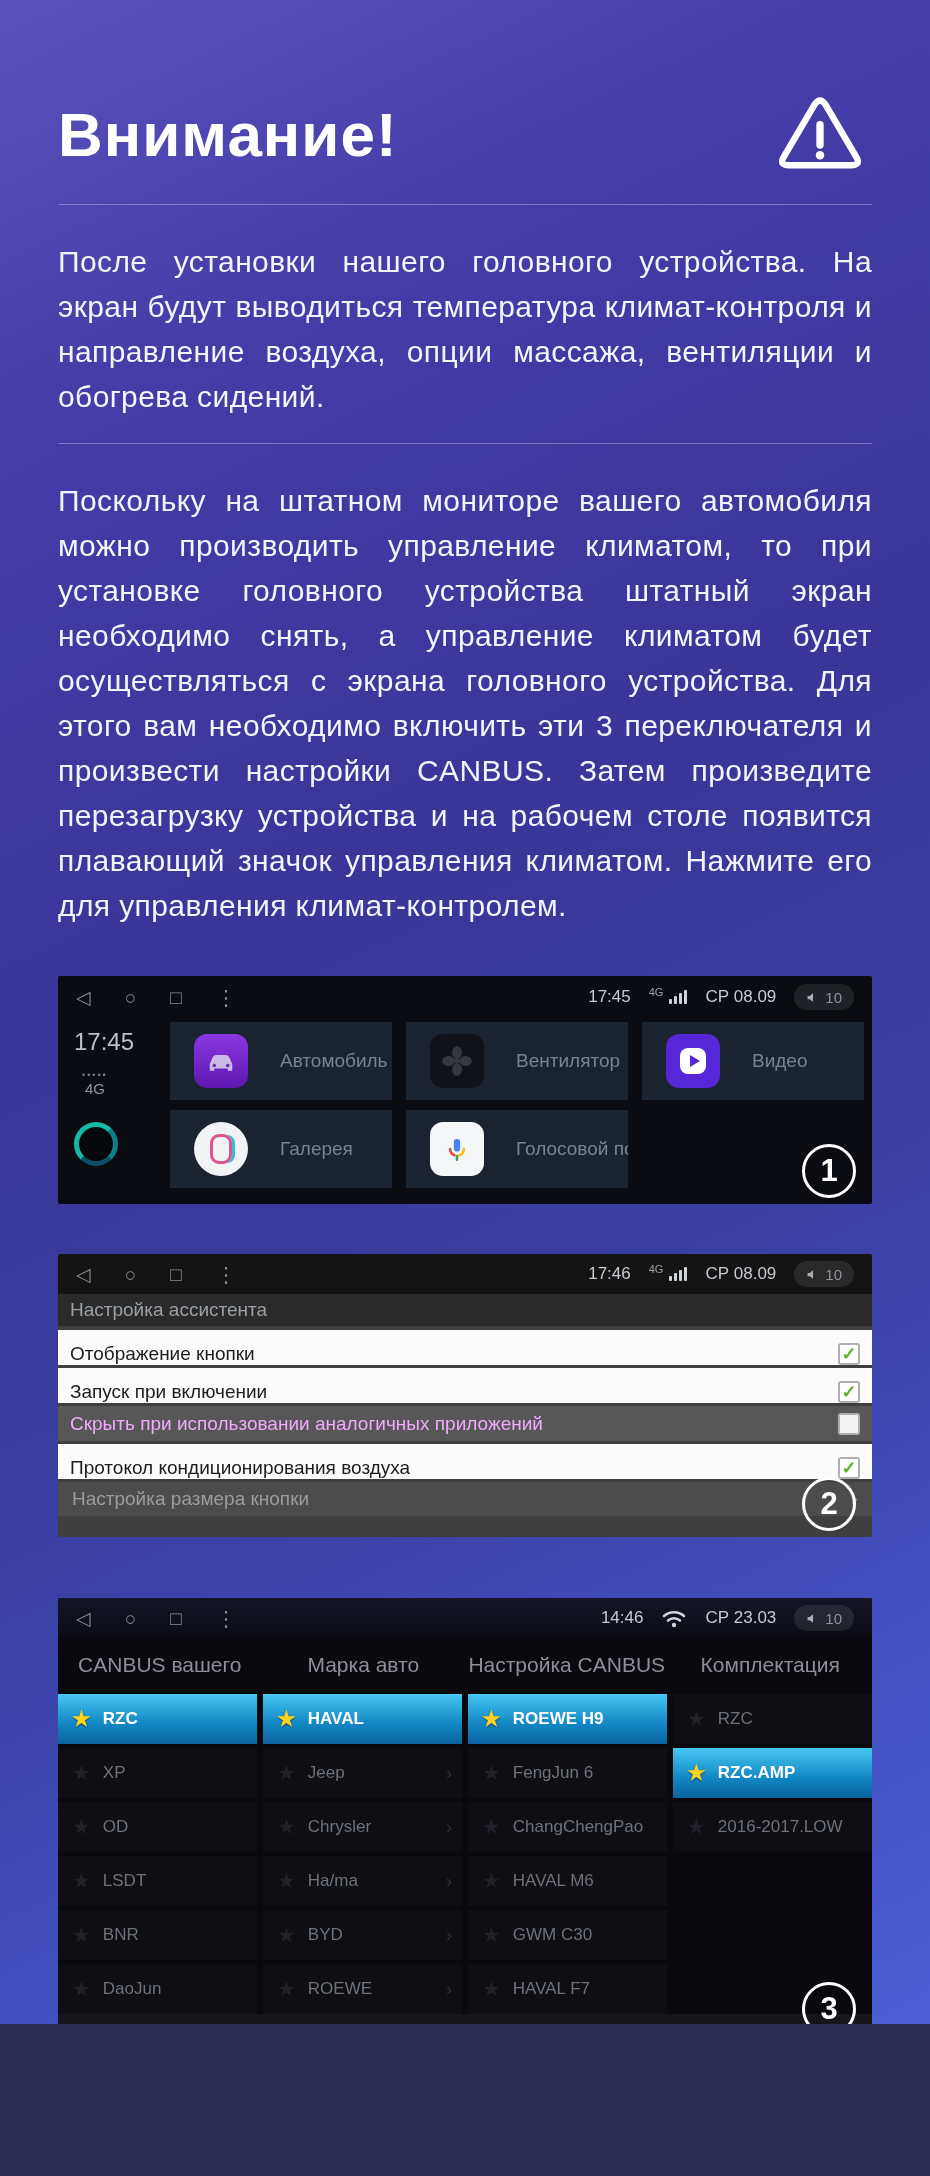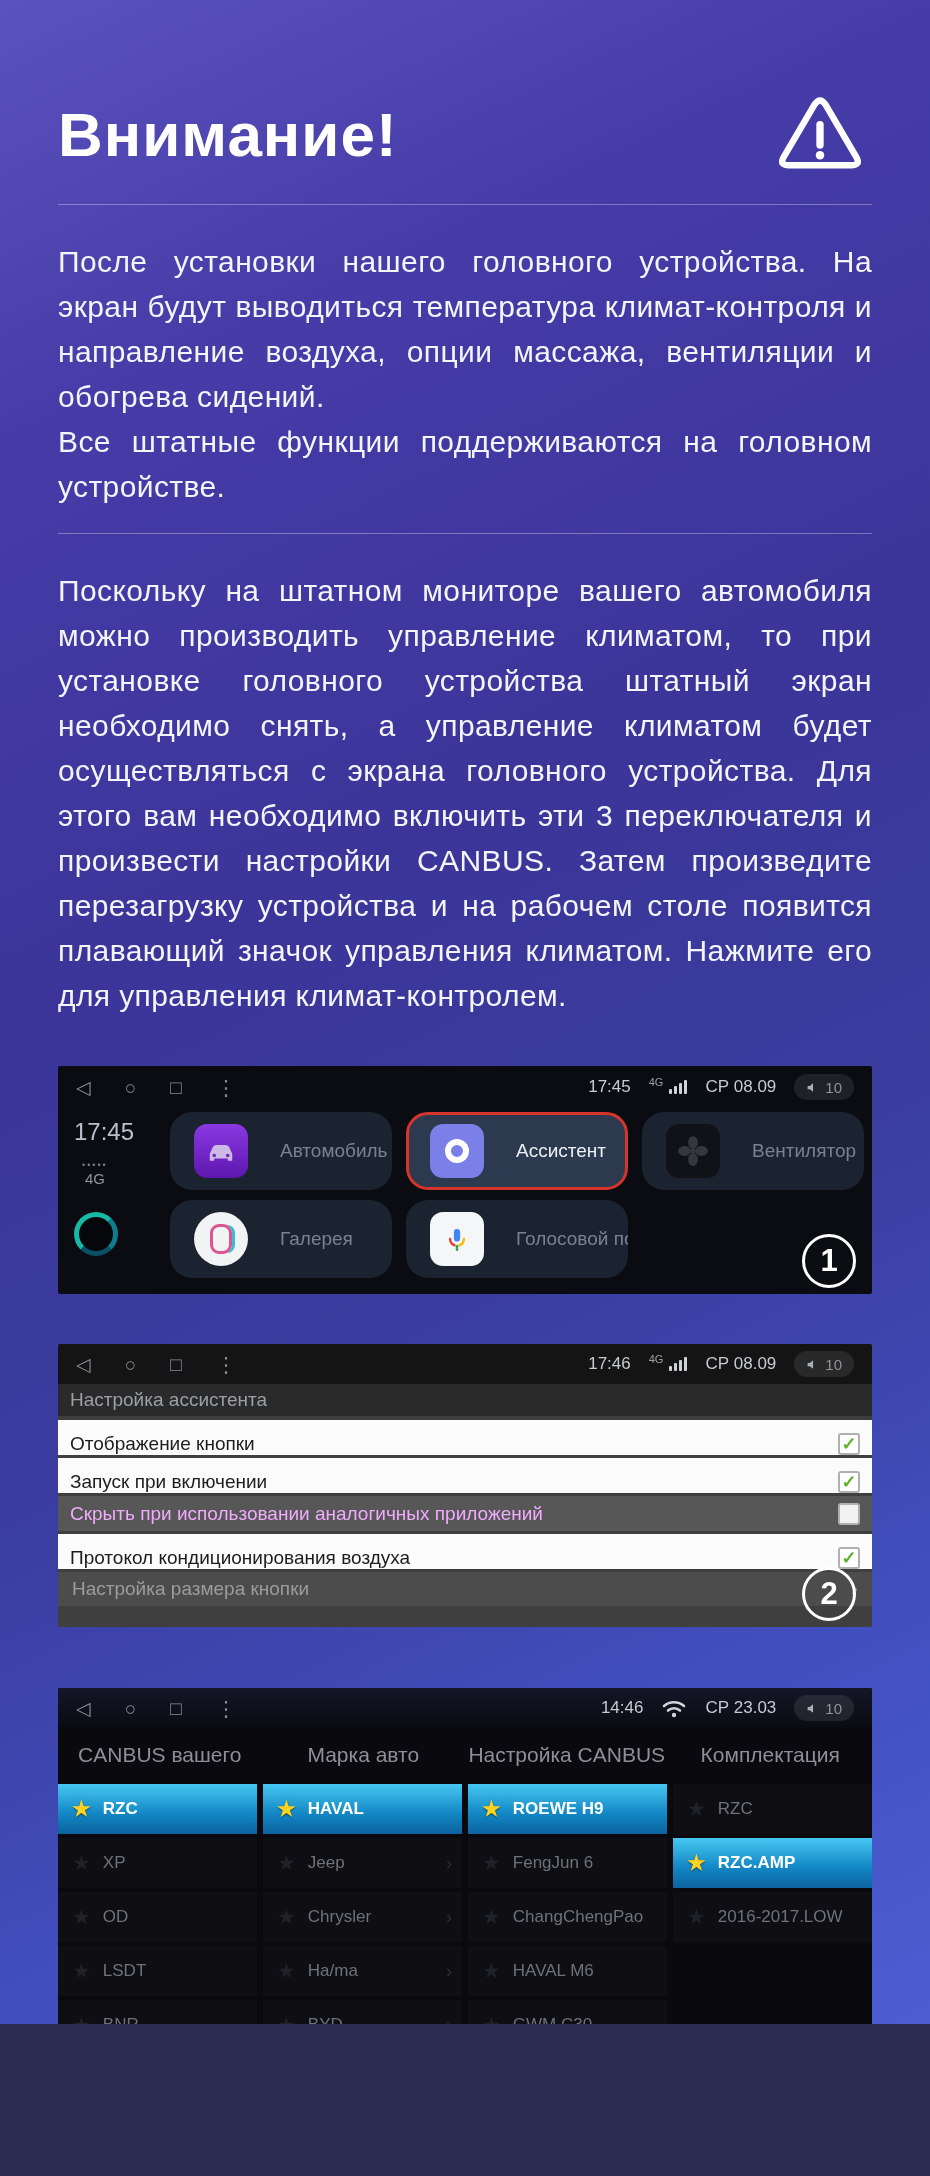--- a/index.html
+++ b/index.html
@@ -33,21 +33,21 @@
     display:flex;align-items:center;justify-content:center;font-size:31px;font-weight:bold;color:#fff;z-index:5;}
   
   .ss1{height:228px;margin-top:48px;}
   .s1-clock{position:absolute;left:16px;top:52px;font-size:24px;color:#b9c0cb;}
   .s1-net{position:absolute;left:24px;top:94px;text-align:center;color:#8d95a0;}
   .s1-net .d{font-size:9px;letter-spacing:2px;color:#777e88;display:block;}
   .s1-net .g4{font-size:15px;}
   .s1-ring{position:absolute;left:16px;top:146px;width:44px;height:44px;border-radius:50%;
     border:5px solid #15b9a4;border-right-color:#0e7d8f;border-bottom-color:#0a4f66;background:#05070a;}
   .s1-grid{position:absolute;left:112px;top:46px;display:grid;grid-template-columns:repeat(3,222px);grid-auto-rows:78px;gap:10px 14px;}
-  .tile{background:#1b2330;border-radius:22px;display:flex;align-items:center;gap:32px;padding-left:24px;}
+  .tile{background:#1b2330;border-radius:0;display:flex;align-items:center;gap:32px;padding-left:24px;}
   .tile .lbl{color:#79828f;font-size:19px;white-space:nowrap;overflow:hidden;max-width:112px;}
   .tile.sel{background:#2c394e;border:3px solid #d5352b;padding-left:21px;}
   .tile.sel .lbl{color:#eef0f6;}
   .ic{width:54px;height:54px;border-radius:13px;flex:none;display:flex;align-items:center;justify-content:center;}
   .ic-car{background:linear-gradient(180deg,#8a38e2,#5d17ae);}
   .ic-asst{background:#7b80e9;}
   .ic-asst b{display:block;width:24px;height:24px;border:6px solid #fff;border-radius:50%;}
   .ic-fan{background:#101217;}
   .ic-vid{background:#5527d6;}
   .ic-vid b{display:block;width:26px;height:26px;background:#fff;border-radius:8px;position:relative;}
@@ -93,21 +93,20 @@
     <div class="doc-title">Внимание!</div>
     <svg class="warn-ic" viewBox="0 0 100 100">
       <path d="M44 18 q6 -9 12 0 L90 76 q4 8 -6 8 L16 84 q-10 0 -6 -8 Z" fill="none" stroke="#fff" stroke-width="7" stroke-linejoin="round"></path>
       <line x1="50" y1="40" x2="50" y2="62" stroke="#fff" stroke-width="8" stroke-linecap="round"></line>
       <circle cx="50" cy="73" r="4.6" fill="#fff"></circle>
     </svg>
   </div>
 
   <hr class="divider">
   <p class="para">После установки нашего головного устройства. На экран будут выводиться температура климат-контроля и направление воздуха, опции массажа, вентиляции и обогрева сидений.</p>
-  <p class="para nb">Все штатные функции поддерживаются на головном устройстве.</p>
   <hr class="divider">
   <p class="para">Поскольку на штатном мониторе вашего автомобиля можно производить управление климатом, то при установке головного устройства штатный экран необходимо снять, а управление климатом будет осуществляться с экрана головного устройства. Для этого вам необходимо включить эти 3 переключателя и произвести настройки CANBUS. Затем произведите перезагрузку устройства и на рабочем столе появится плавающий значок управления климатом. Нажмите его для управления климат-контролем.</p>
 
   <div class="shot ss1">
     <div class="sbar">
       <span class="nav">◁</span>
       <span class="nav">○</span>
       <span class="nav">□</span>
       <span class="nav menu">⋮</span>
       <span class="sb-right">
@@ -141,37 +140,37 @@
       <div class="tile">
         <span class="ic ic-car">
           <svg width="36" height="36" viewBox="0 0 48 48">
                 <path d="M9 28l4-9q1.5-3 5-3h12q3.5 0 5 3l4 9v9h-6v-3H15v3H9z" fill="#cdb9e6"></path>
                 <circle cx="15" cy="30" r="2.4" fill="#6d2bbd"></circle>
                 <circle cx="33" cy="30" r="2.4" fill="#6d2bbd"></circle>
               </svg>
         </span>
         <span class="lbl">Автомобиль</span>
       </div>
-      <div class="tile sel">
-        <span class="ic ic-asst">
-              <b></b>
-            </span>
-        <span class="lbl">Ассистент</span>
-      </div>
       <div class="tile">
         <span class="ic ic-fan">
           <svg width="34" height="34" viewBox="0 0 48 48" fill="#33373e">
                 <circle cx="24" cy="24" r="4"></circle>
                 <ellipse cx="24" cy="12" rx="7" ry="9"></ellipse>
                 <ellipse cx="36" cy="24" rx="9" ry="7"></ellipse>
                 <ellipse cx="24" cy="36" rx="7" ry="9"></ellipse>
                 <ellipse cx="12" cy="24" rx="9" ry="7"></ellipse>
               </svg>
         </span>
         <span class="lbl">Вентилятор</span>
+      </div>
+      <div class="tile">
+        <span class="ic ic-vid">
+              <b></b>
+            </span>
+        <span class="lbl">Видео</span>
       </div>
       <div class="tile">
         <span class="ic ic-gal">
               <b></b>
             </span>
         <span class="lbl">Галерея</span>
       </div>
       <div class="tile">
         <span class="ic ic-mic">
           <svg width="30" height="30" viewBox="0 0 48 48">

